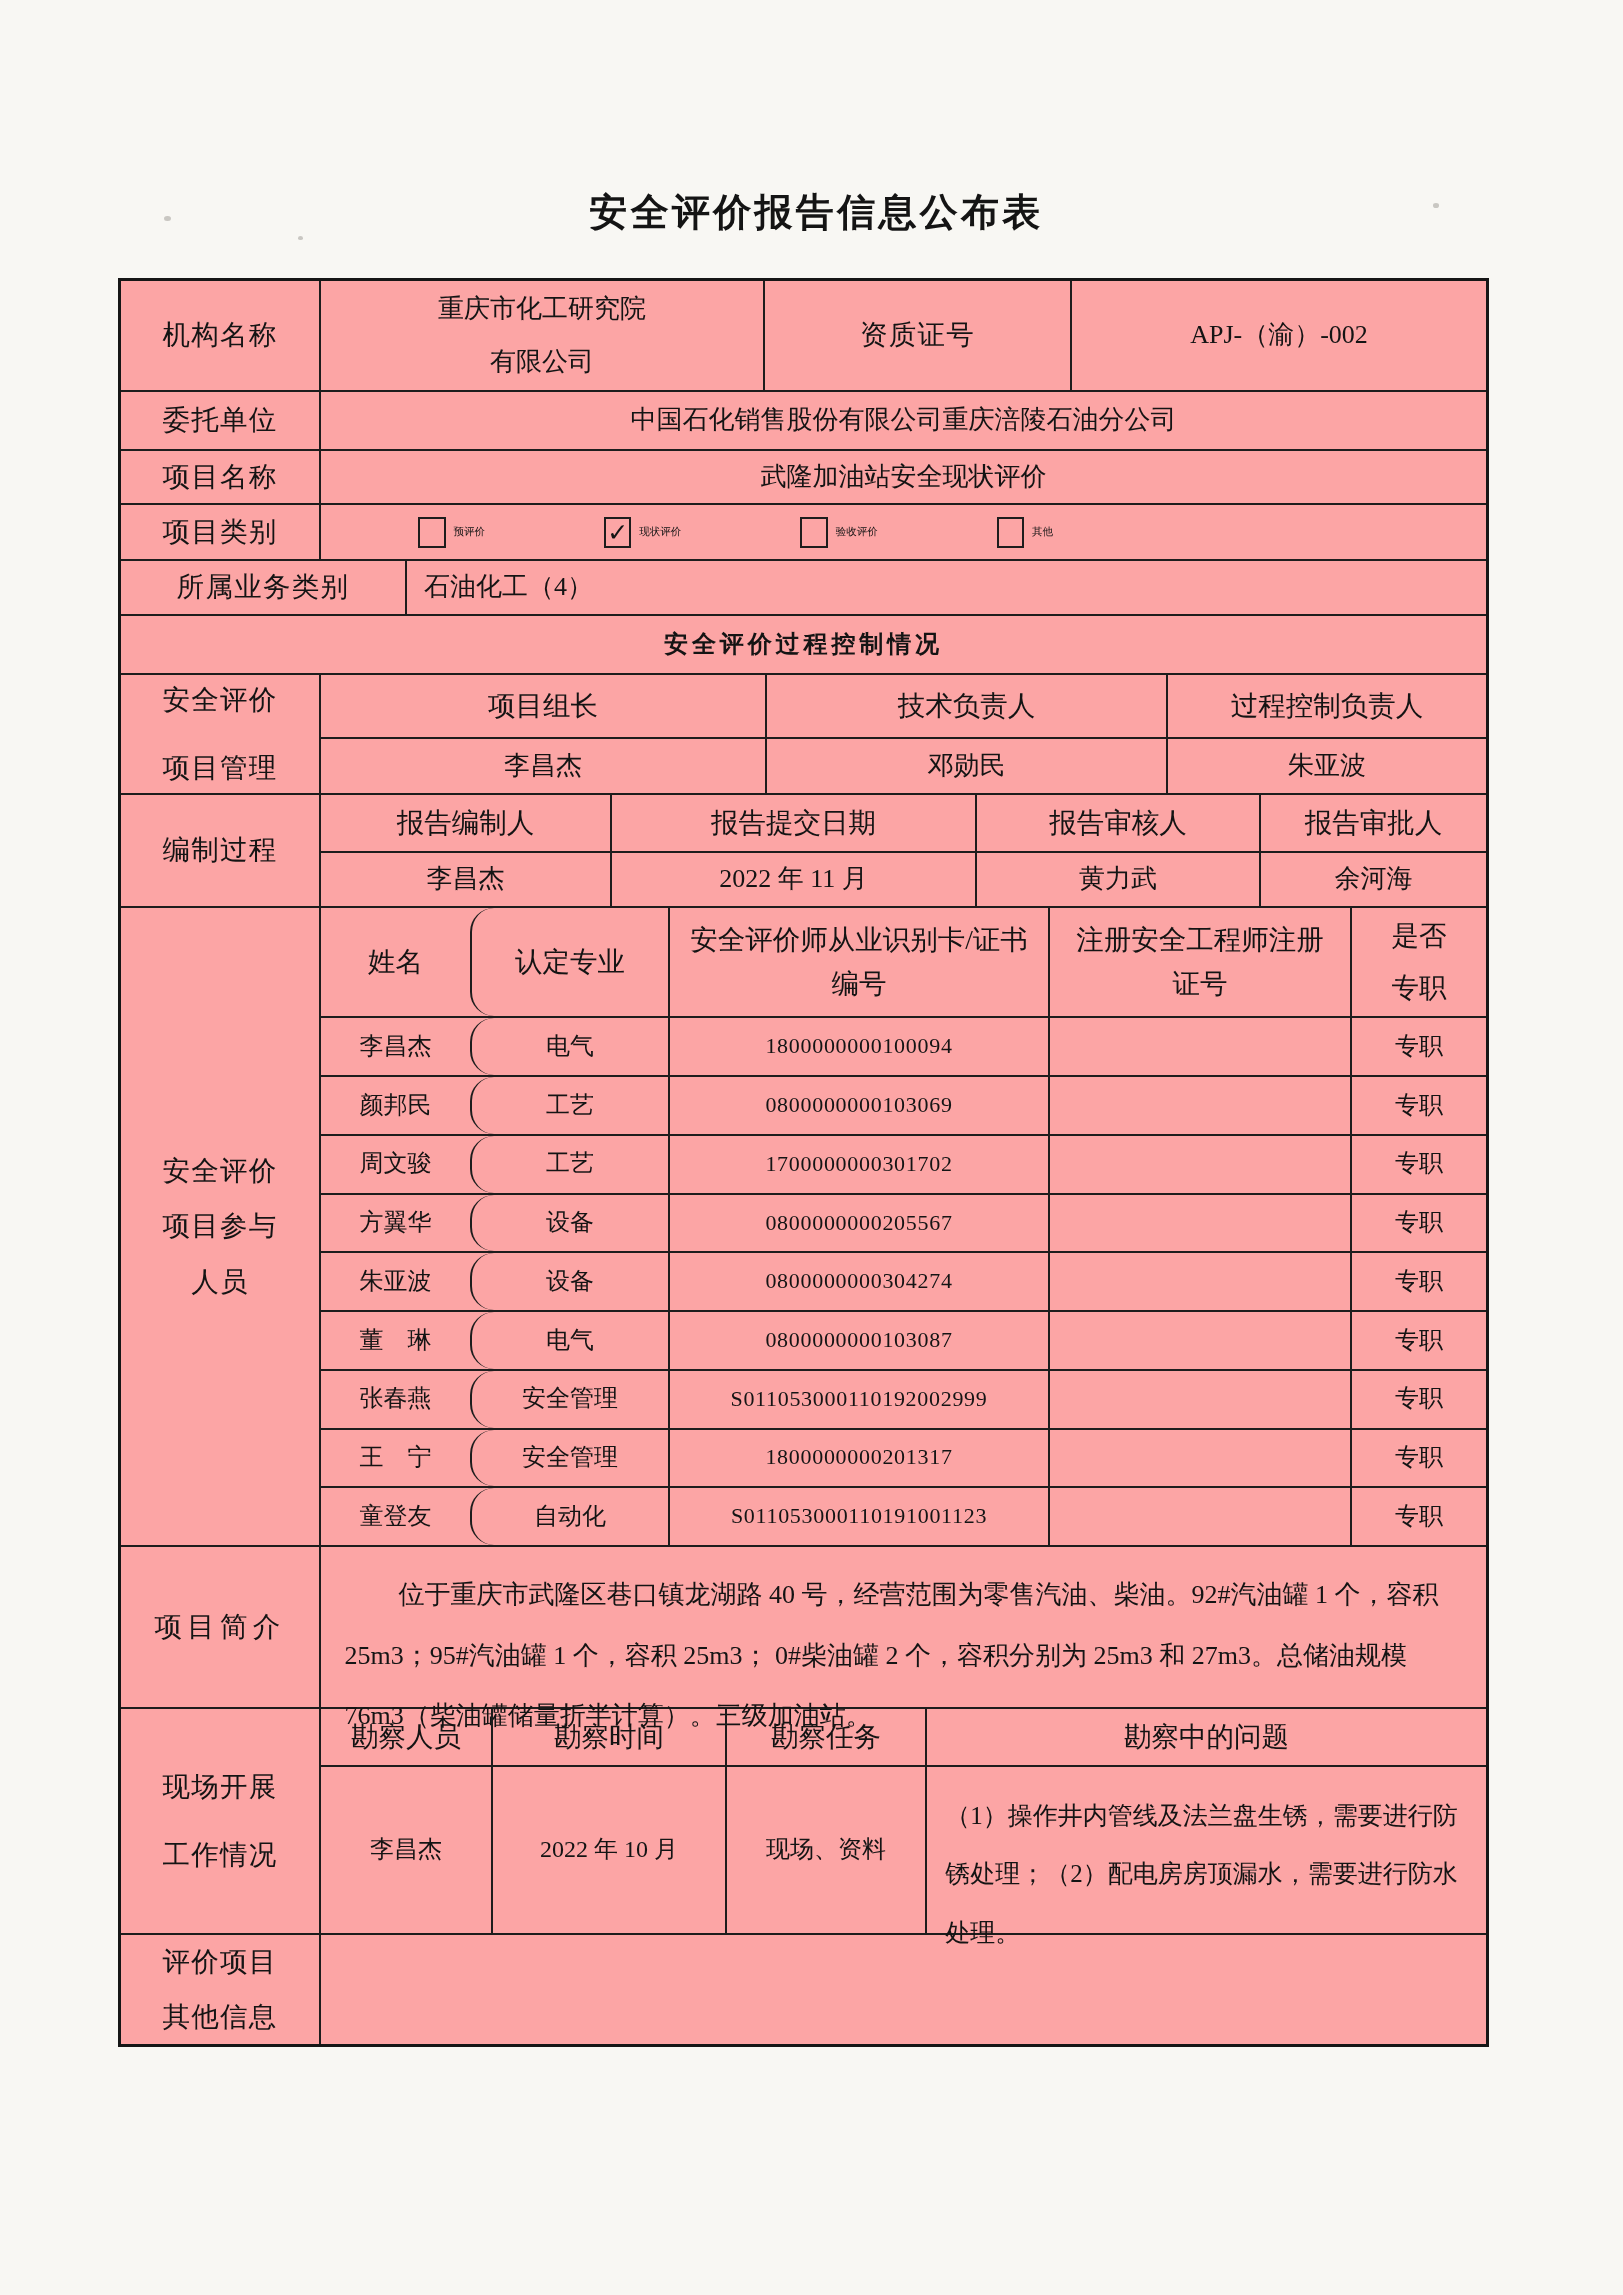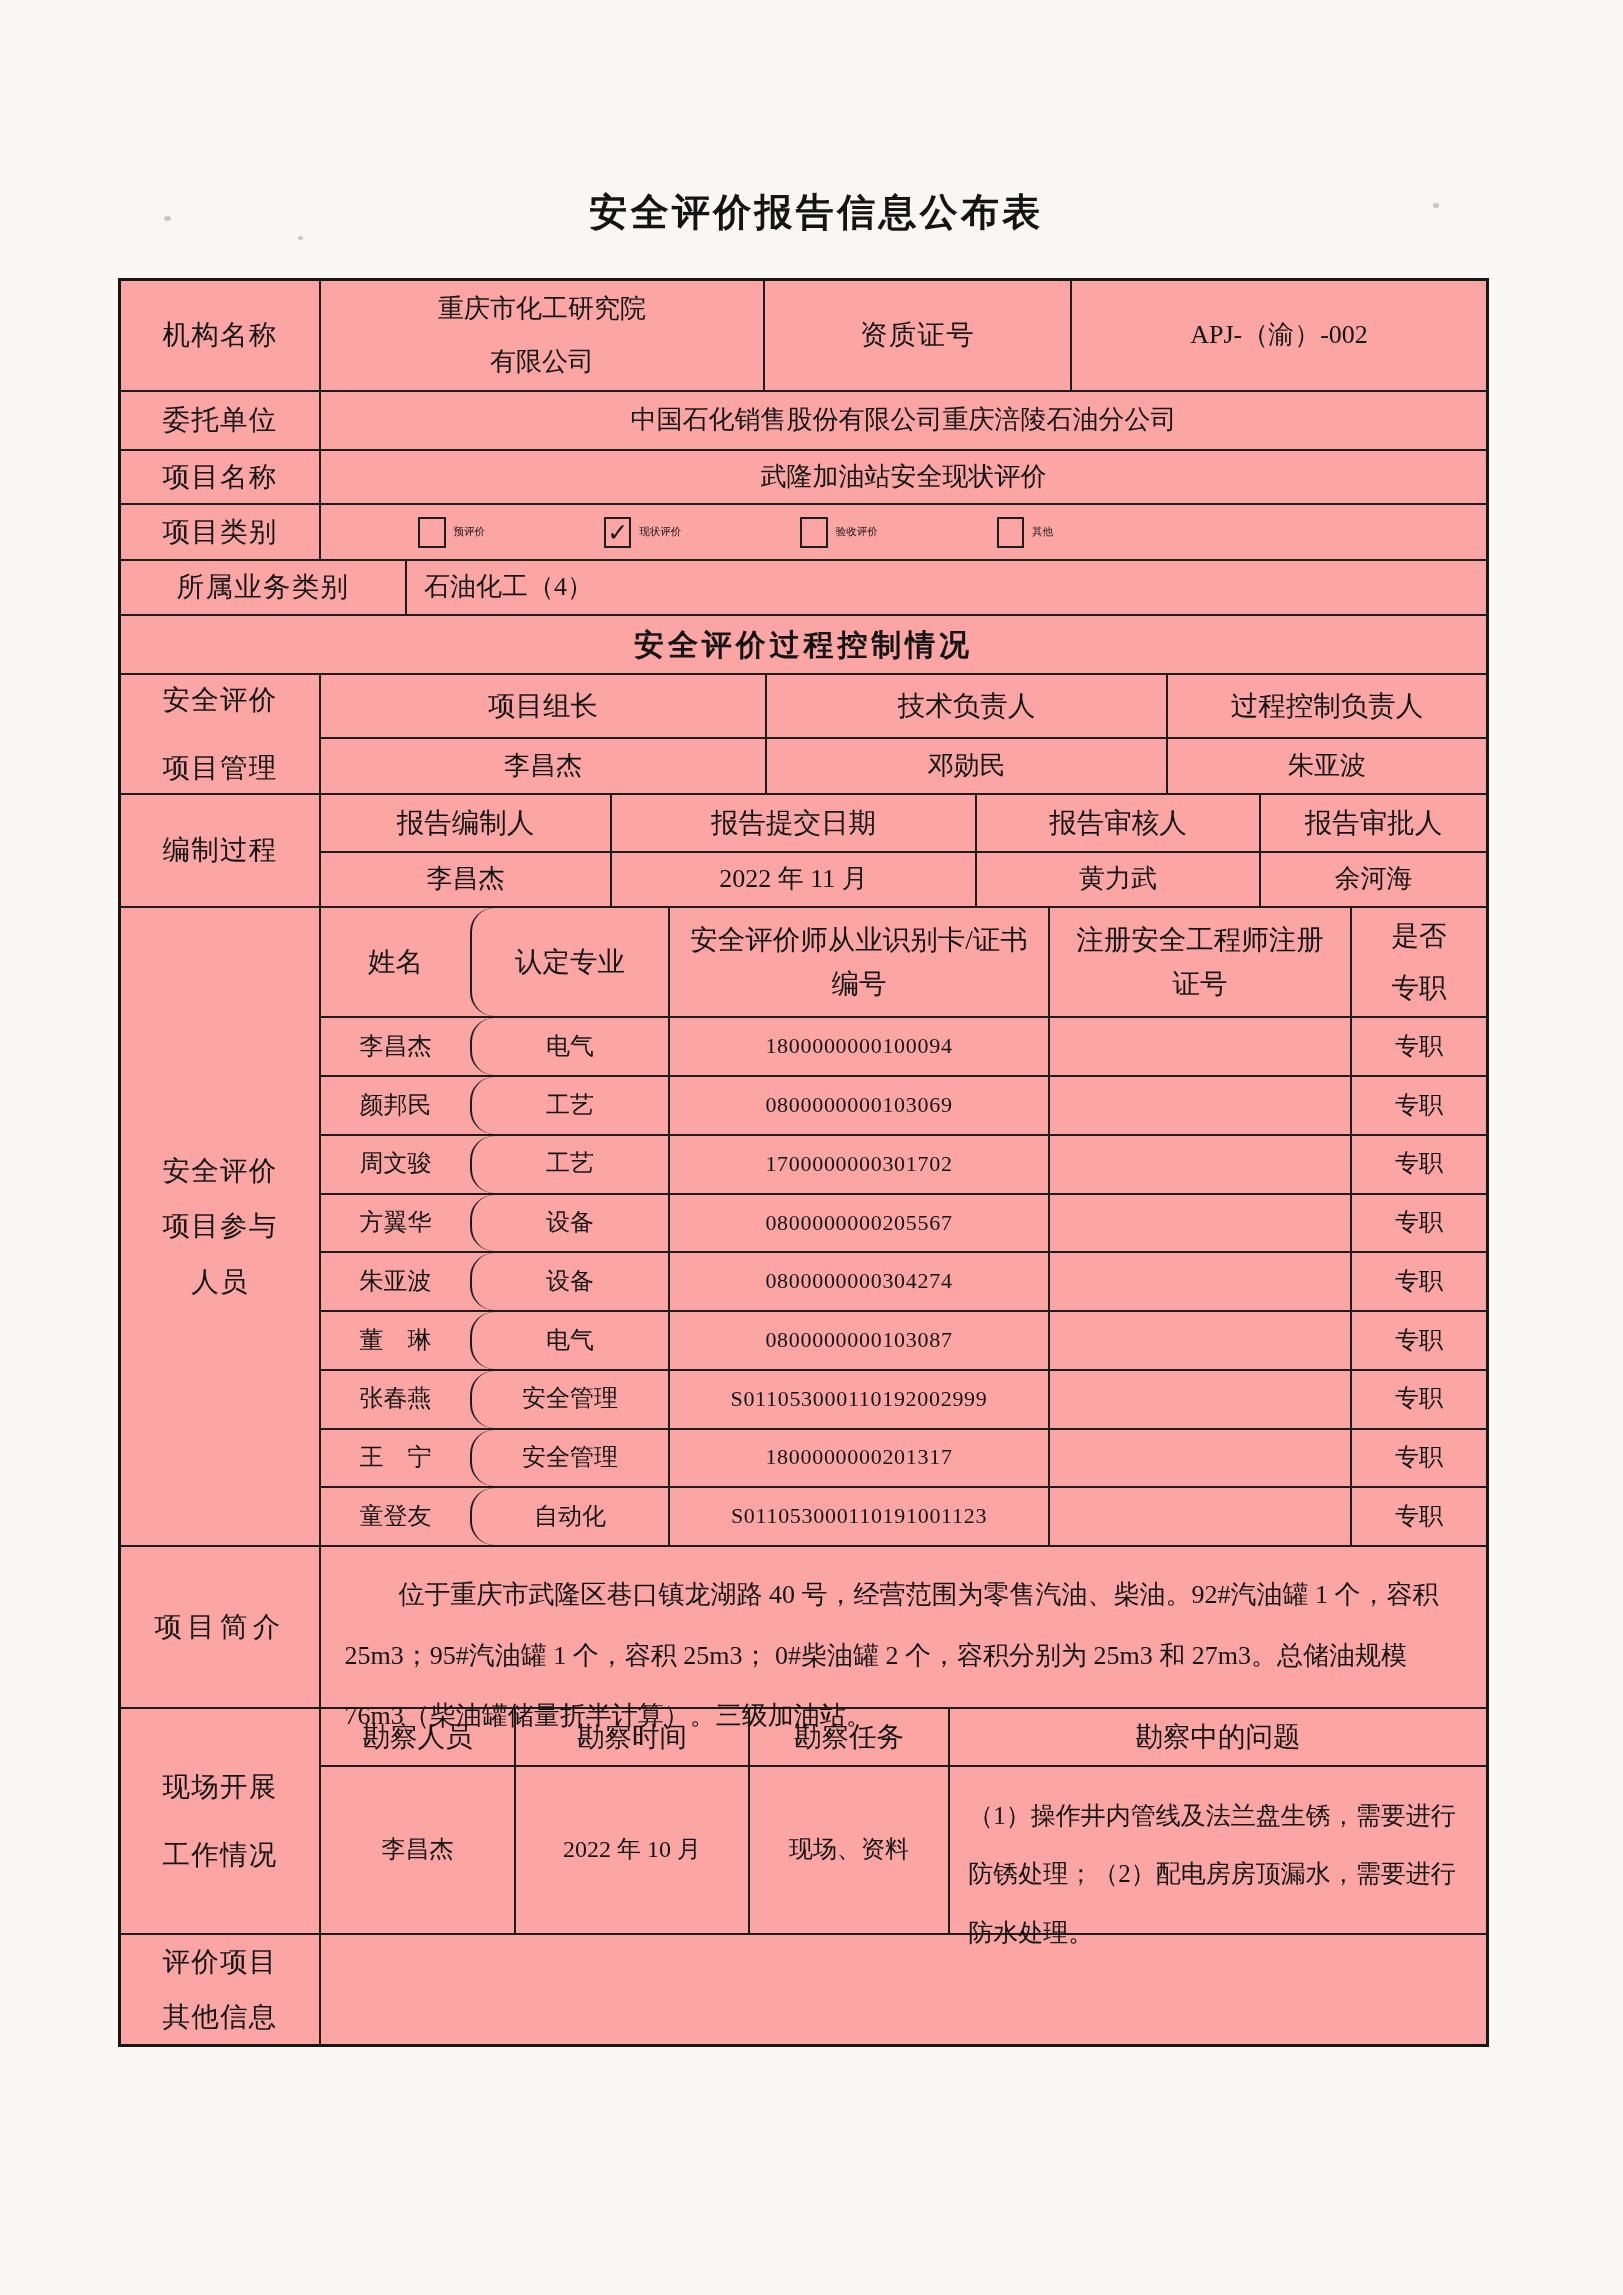--- a/index.html
+++ b/index.html
@@ -31,25 +31,25 @@
   .lbl{font-size:27.5px;letter-spacing:1.3px;}
   .hdr{font-size:27.5px;}
   .w-label{width:198px;}
   .w-label2{width:284px;}
   .w-orgname{width:444px;}
   .w-certlabel{width:307px;}
   .grow{flex:1;}
   .w-m1{width:444px;} .w-m2{width:401px;}
   .w-c1{width:289px;} .w-c2{width:365px;} .w-c3{width:284px;}
   .w-p1{width:149px;} .w-p2{width:198px;border-radius:24px;} .w-p3{width:380px;} .w-p4{width:302px;}
-  .w-s1{width:193px;} .w-s2{width:234px;} .w-s3{width:200px;}
+  .w-s1{width:170px;} .w-s2{width:234px;} .w-s3{width:200px;}
   .stack{display:flex;flex-direction:column;align-items:center;}
   .gap-lg > span + span{margin-top:30px;}
   .gap-md > span + span{margin-top:17px;}
-  .section-title{font-size:30px;font-weight:700;letter-spacing:3.9px;}
+  .section-title{font-size:24px;font-weight:700;letter-spacing:3.9px;}
   .num{font-size:22px;letter-spacing:0.7px;}
   .small{font-size:24px;}
   .cat-cell{flex:1;display:flex;align-items:center;box-sizing:border-box;
     padding-left:97px;border-left:2px solid #1d1d1d;text-align:center;}
   .cat-opt{display:flex;align-items:center;margin-right:119px;}
   .cbox{
     width:27.5px;height:31px;border:2.6px solid #1d1d1d;box-sizing:border-box;
     display:flex;align-items:center;justify-content:center;
     font-size:25px;margin-right:7.9px;flex:none;
   }

